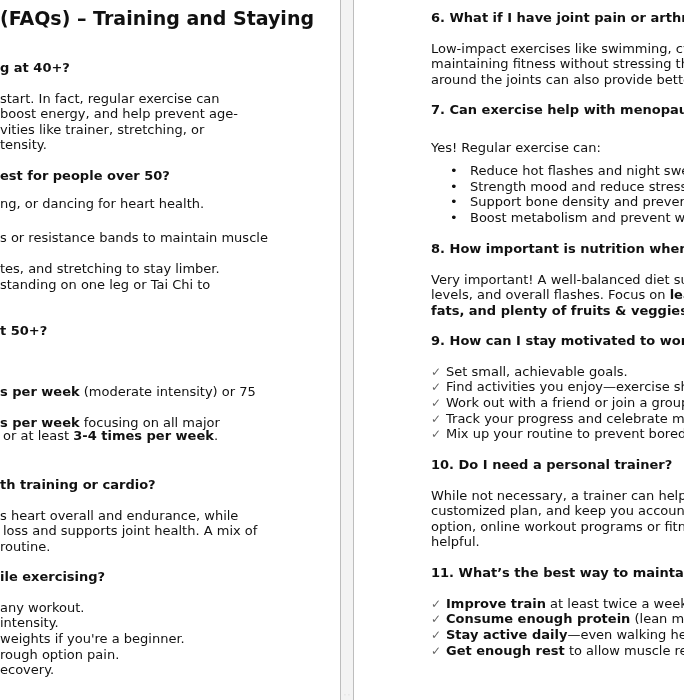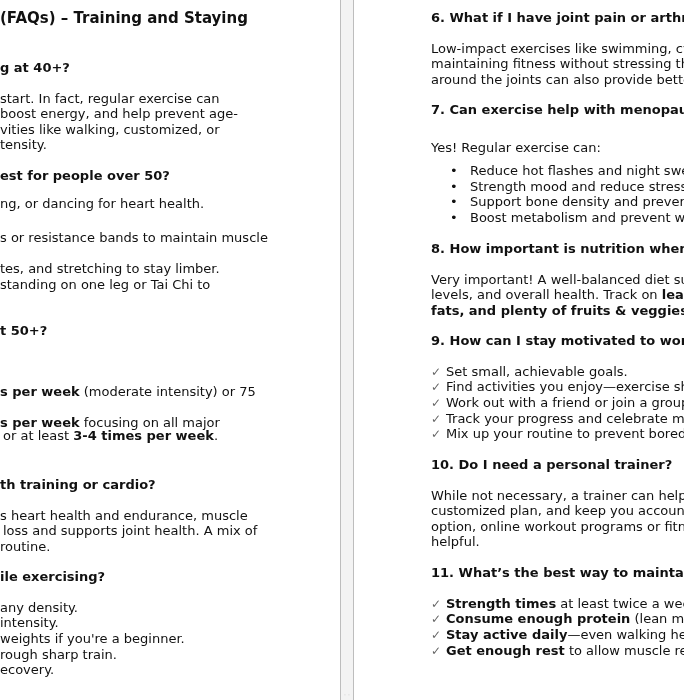--- a/index.html
+++ b/index.html
@@ -16,54 +16,54 @@
     position: absolute; left: 340px; top: 0; width: 14px; height: 700px;
     background: #f3f3f3;
     border-left: 1px solid #bdbdbd; border-right: 1px solid #bdbdbd;
     box-sizing: border-box;
   }
   .gutter .dots { position: absolute; bottom: 2px; left: 3px; font-size: 6px; color: #bbb; letter-spacing: 2px; }
   .text-col { position: absolute; white-space: nowrap; font-size: 13px; line-height: 15.5px; }
   #page-left .text-col { left: 0; top: 0; }
   #page-right .text-col { left: 76px; top: 0; }
   .ln { position: absolute; left: 0; white-space: nowrap; }
-  .title { font-size: 15px; font-weight: bold; }
+  .title { font-size: 19px; font-weight: bold; }
   .h { font-weight: bold; font-size: 13px; }
   b { font-weight: bold; }
   .check { display: inline-block; width: 15px; color: #666; font-size: 12px; }
 </style>
 </head>
 <body>
 
 <div class="page" id="page-left">
   <div class="text-col">
     <div class="ln title" style="top:11px">(FAQs) – Training and Staying</div>
     <div class="ln h" style="top:60px">g at 40+?</div>
     <div class="ln" style="top:91px"> start. In fact, regular exercise can</div>
     <div class="ln" style="top:106px">boost energy, and help prevent age-</div>
-    <div class="ln" style="top:122px">vities like walking, customized, or</div>
+    <div class="ln" style="top:122px">vities like trainer, stretching, or</div>
     <div class="ln" style="top:137px">tensity.</div>
     <div class="ln h" style="top:168px">est for people over 50?</div>
     <div class="ln" style="top:196px">ng, or dancing for heart health.</div>
     <div class="ln" style="top:230px">s or resistance bands to maintain muscle</div>
     <div class="ln" style="top:261px">tes, and stretching to stay limber.</div>
     <div class="ln" style="top:277px">standing on one leg or Tai Chi to</div>
     <div class="ln h" style="top:323px">t 50+?</div>
     <div class="ln" style="top:384px"><b>s per week</b><span> (moderate intensity) or 75</span></div>
     <div class="ln" style="top:415px"><b>s per week</b><span> focusing on all major</span></div>
     <div class="ln" style="top:428px; left:3px"><span>or at least </span><b>3-4 times per week</b><span>.</span></div>
     <div class="ln h" style="top:477px">th training or cardio?</div>
-    <div class="ln" style="top:508px">s heart health and endurance, muscle</div>
+    <div class="ln" style="top:508px">s heart overall and endurance, while</div>
     <div class="ln" style="top:523px; left:3px">loss and supports joint health. A mix of</div>
     <div class="ln" style="top:539px">routine.</div>
     <div class="ln h" style="top:569px">ile exercising?</div>
-    <div class="ln" style="top:600px"> any density.</div>
+    <div class="ln" style="top:600px"> any workout.</div>
     <div class="ln" style="top:615px">intensity.</div>
     <div class="ln" style="top:631px">weights if you're a beginner.</div>
-    <div class="ln" style="top:647px">rough sharp train.</div>
+    <div class="ln" style="top:647px">rough option pain.</div>
     <div class="ln" style="top:662px">ecovery.</div>
   </div>
 </div>
 
 <div class="gutter">
   <span class="dots">··</span>
 </div>
 
 <div class="page" id="page-right">
   <div class="text-col">
@@ -75,35 +75,35 @@
 
     <div class="ln h" style="top:102px">7. Can exercise help with menopau</div>
     <div class="ln" style="top:140px">Yes! Regular exercise can:</div>
     <div class="ln" style="top:163px; left:19px"><span>•</span><span style="position:absolute; left:20px">Reduce hot flashes and night swe</span></div>
     <div class="ln" style="top:179px; left:19px"><span>•</span><span style="position:absolute; left:20px">Strength mood and reduce stress</span></div>
     <div class="ln" style="top:194px; left:19px"><span>•</span><span style="position:absolute; left:20px">Support bone density and preven</span></div>
     <div class="ln" style="top:210px; left:19px"><span>•</span><span style="position:absolute; left:20px">Boost metabolism and prevent we</span></div>
 
     <div class="ln h" style="top:241px">8. How important is nutrition when</div>
     <div class="ln" style="top:272px">Very important! A well-balanced diet su</div>
-    <div class="ln" style="top:287px"><span>levels, and overall health. Track on </span><b>lea</b></div>
+    <div class="ln" style="top:287px"><span>levels, and overall flashes. Focus on </span><b>lea</b></div>
     <div class="ln" style="top:303px"><b>fats, and plenty of fruits &amp; veggies.</b></div>
 
     <div class="ln h" style="top:333px">9. How can I stay motivated to wor</div>
     <div class="ln" style="top:364px"><span class="check">✓</span><span>Set small, achievable goals.</span></div>
     <div class="ln" style="top:379px"><span class="check">✓</span><span>Find activities you enjoy—exercise sh</span></div>
     <div class="ln" style="top:395px"><span class="check">✓</span><span>Work out with a friend or join a group</span></div>
     <div class="ln" style="top:411px"><span class="check">✓</span><span>Track your progress and celebrate m</span></div>
     <div class="ln" style="top:426px"><span class="check">✓</span><span>Mix up your routine to prevent bored</span></div>
 
     <div class="ln h" style="top:457px">10. Do I need a personal trainer?</div>
     <div class="ln" style="top:488px">While not necessary, a trainer can help</div>
     <div class="ln" style="top:503px">customized plan, and keep you account</div>
     <div class="ln" style="top:519px">option, online workout programs or fitn</div>
     <div class="ln" style="top:534px">helpful.</div>
 
     <div class="ln h" style="top:565px">11. What’s the best way to maintai</div>
-    <div class="ln" style="top:596px"><span class="check">✓</span><b>Strength times</b><span> at least twice a week</span></div>
+    <div class="ln" style="top:596px"><span class="check">✓</span><b>Improve train</b><span> at least twice a week</span></div>
     <div class="ln" style="top:611px"><span class="check">✓</span><b>Consume enough protein</b><span> (lean me</span></div>
     <div class="ln" style="top:627px"><span class="check">✓</span><b>Stay active daily</b><span>—even walking hel</span></div>
     <div class="ln" style="top:643px"><span class="check">✓</span><b>Get enough rest</b><span> to allow muscle re</span></div>
   </div>
 </div>
 
 </body></html>

